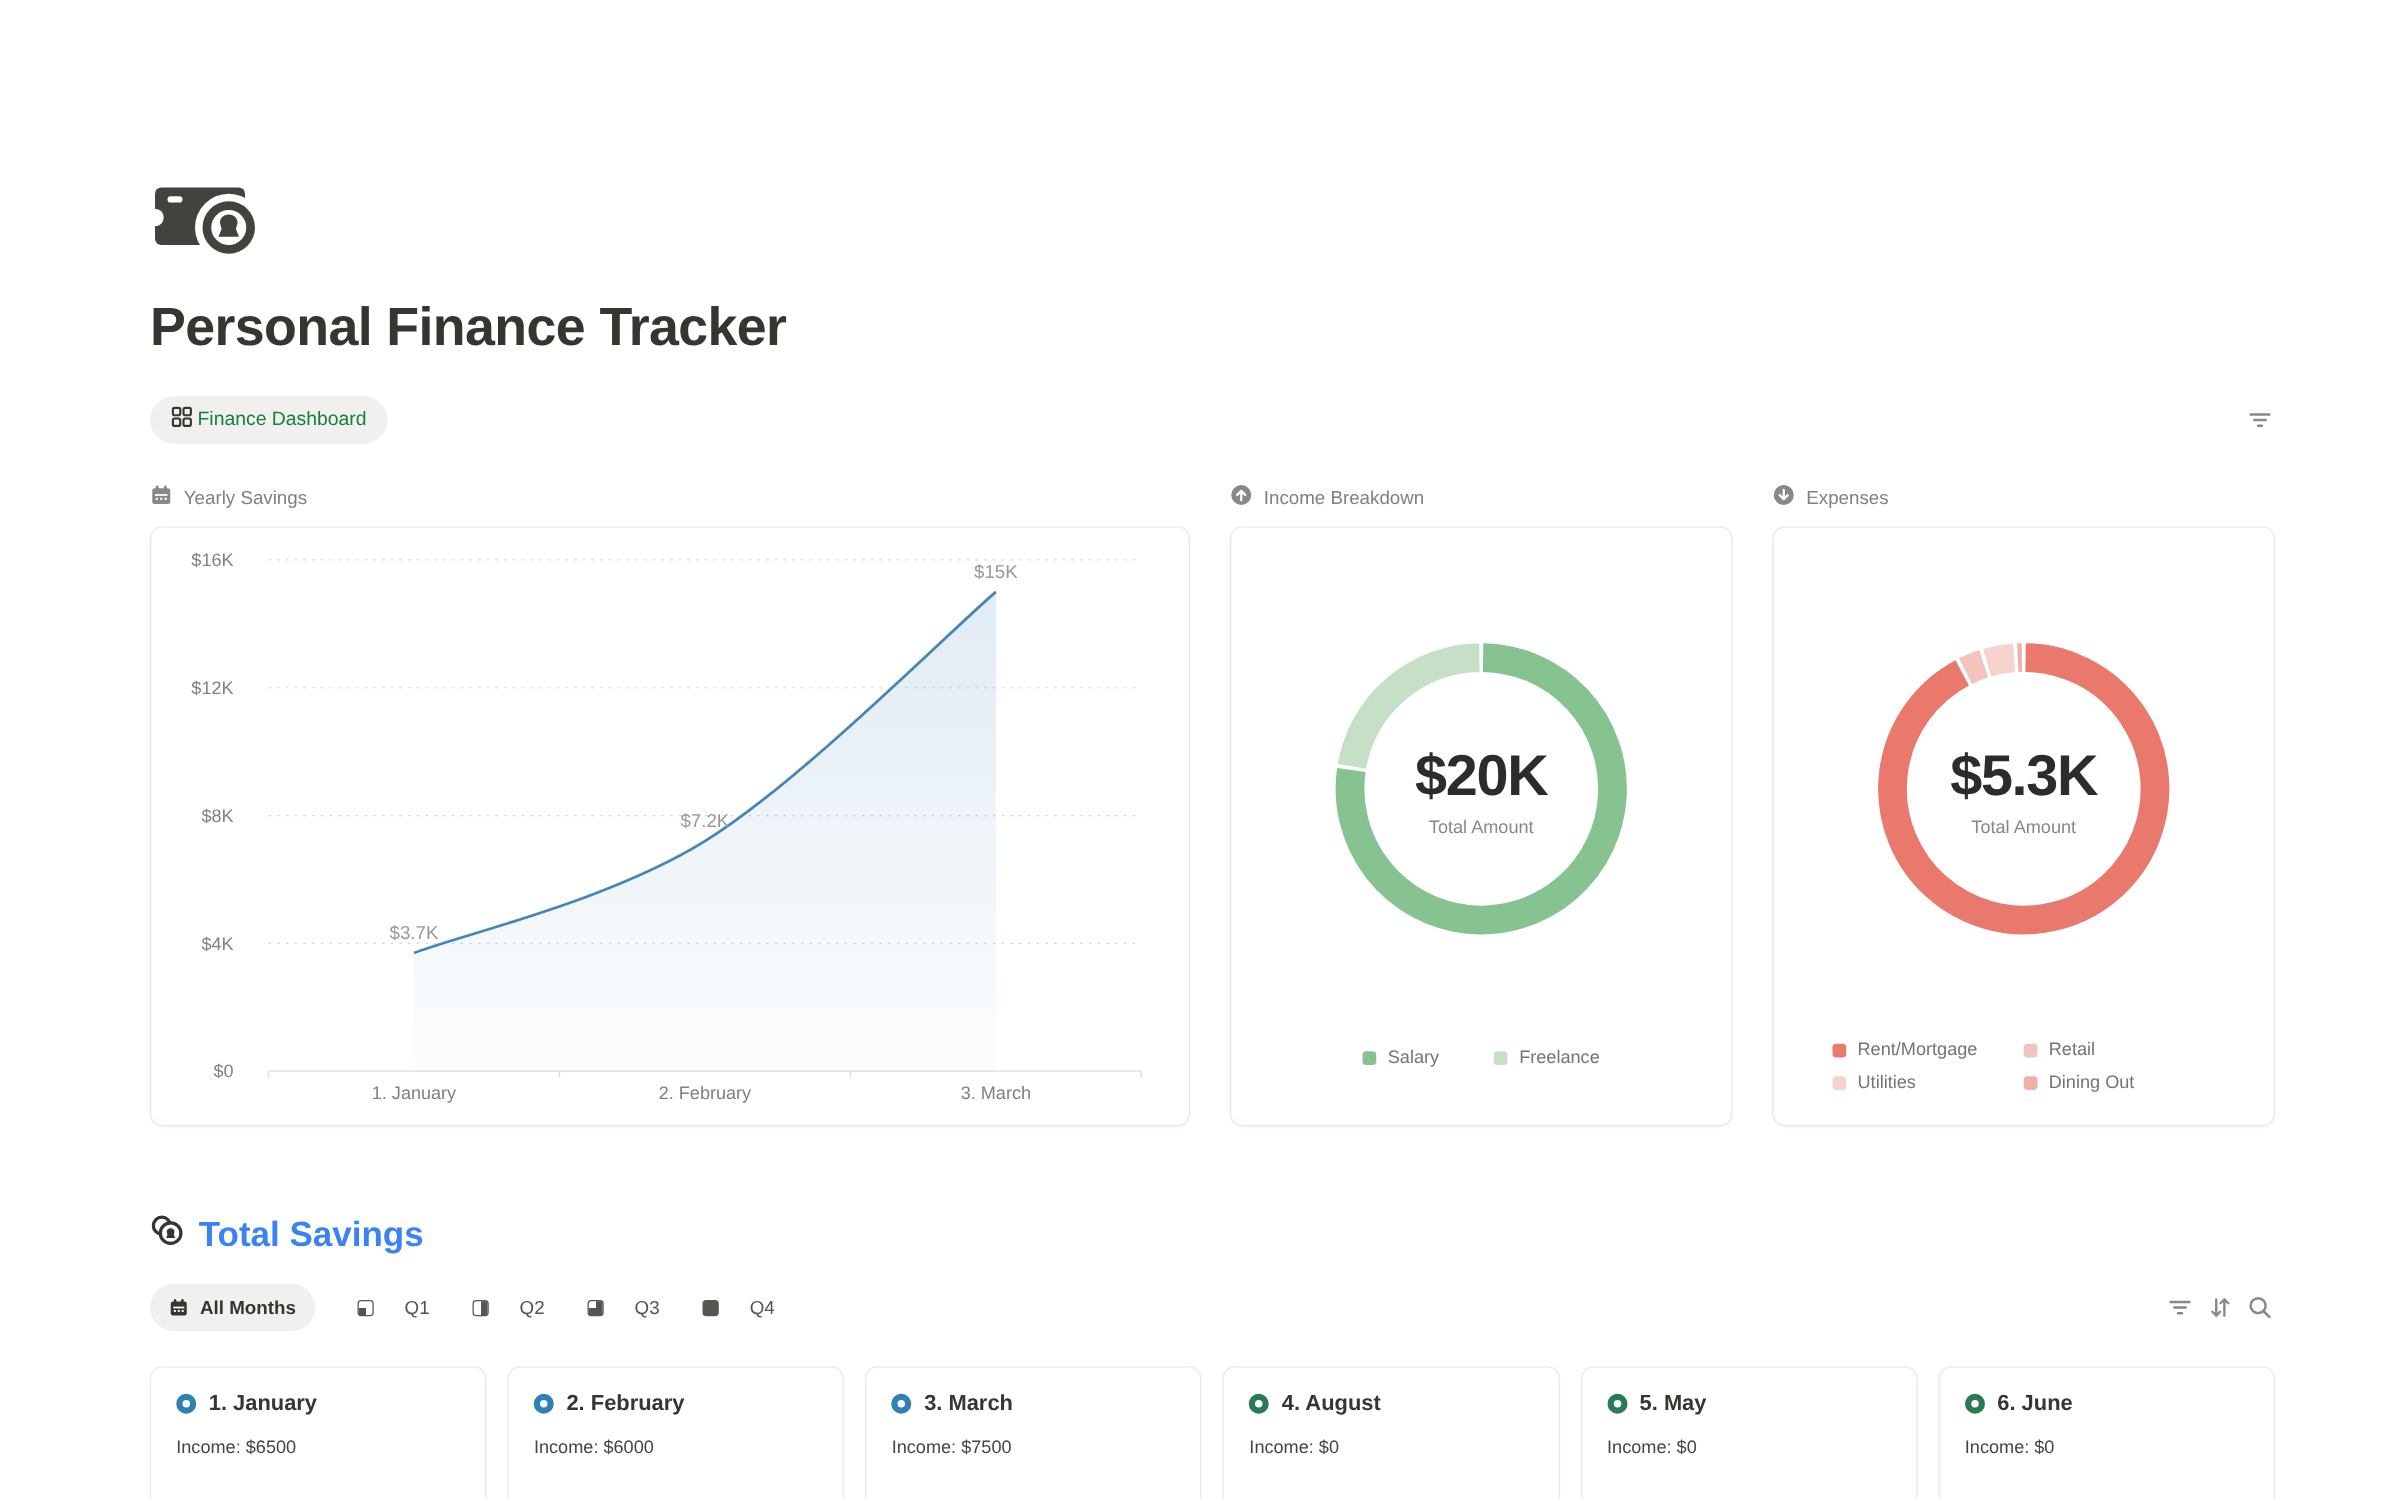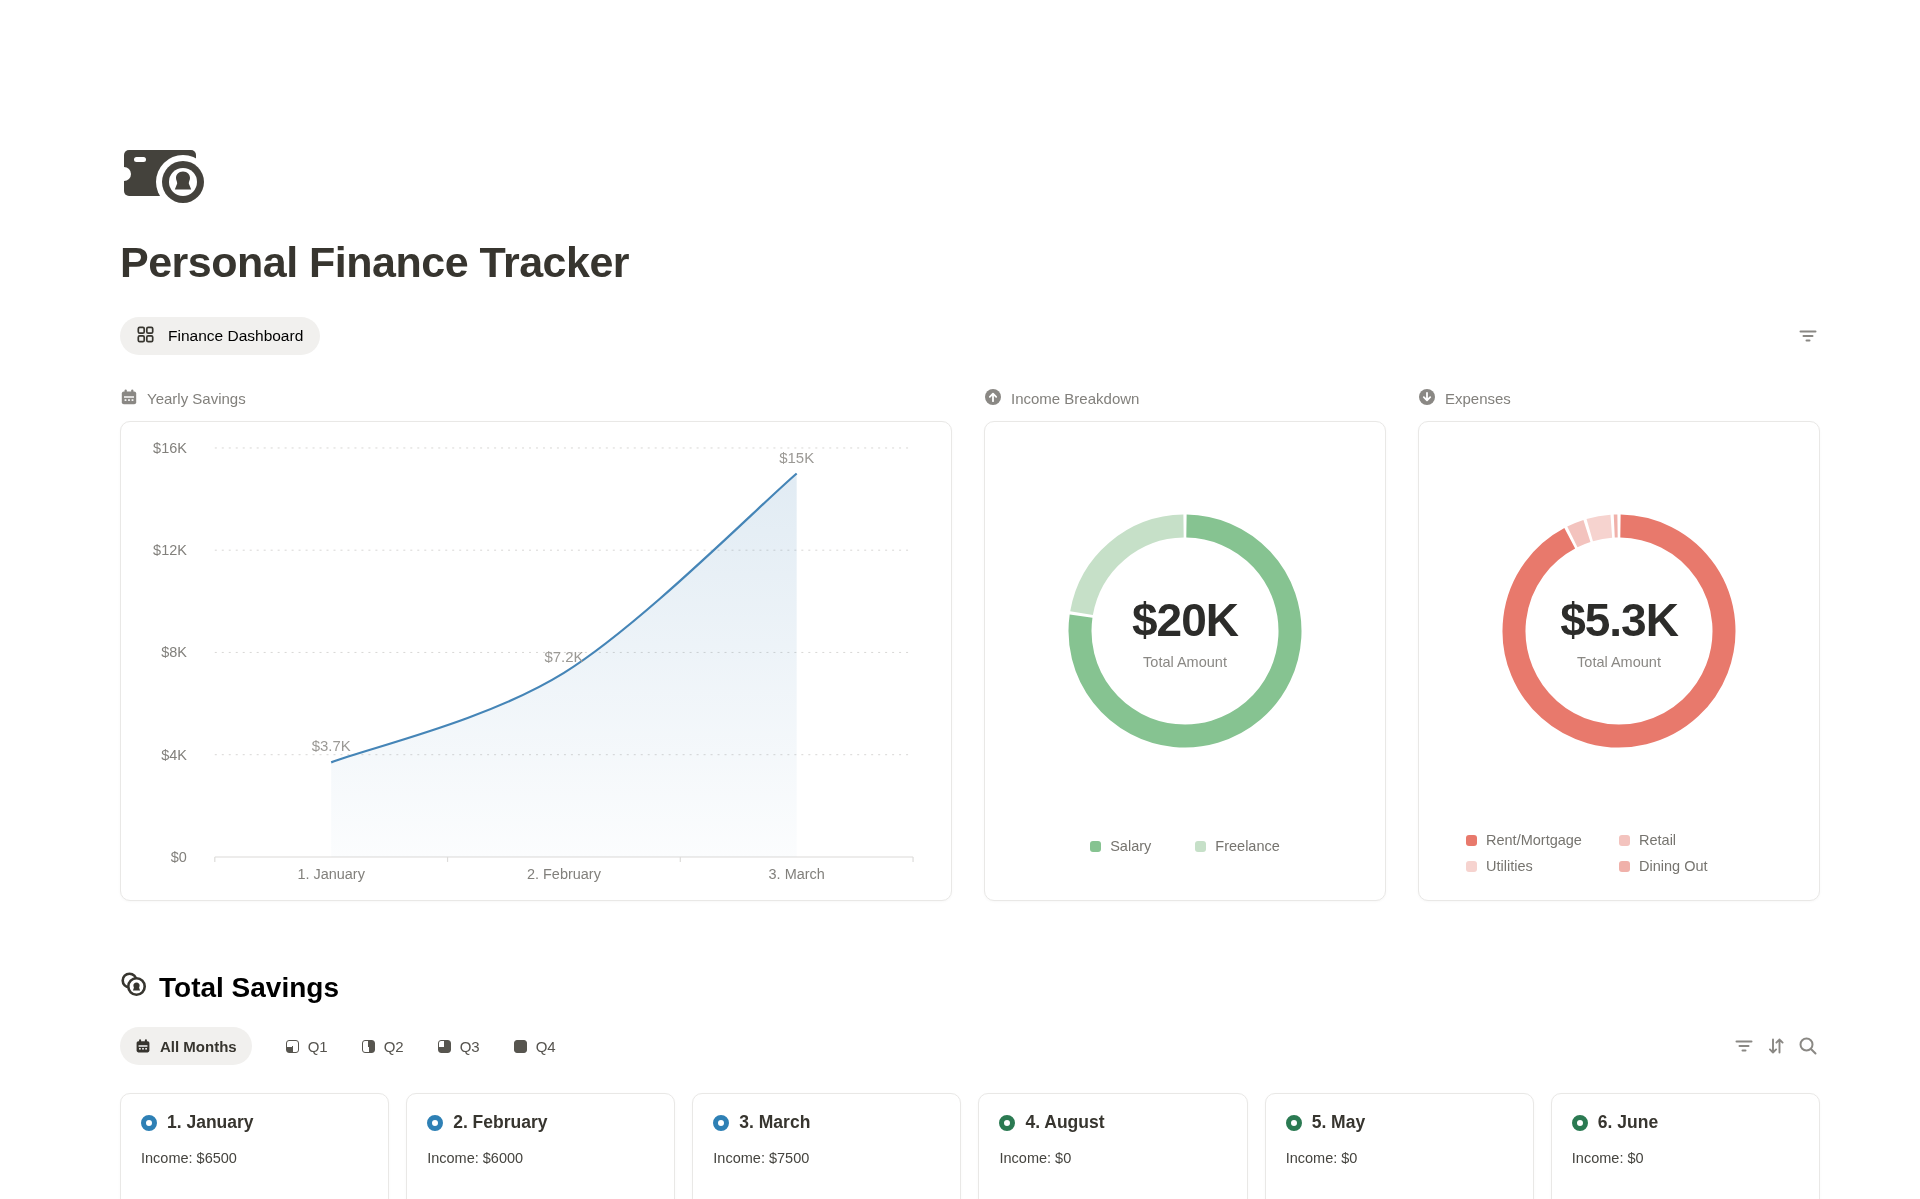--- a/index.html
+++ b/index.html
@@ -9,22 +9,22 @@
     font-family:"Liberation Sans", sans-serif; color:#37352f;
   }
   .page { width:1700px; margin-left:120px; }
 
   
   .page-icon { margin-top:140px; width:100px; height:70px; cursor:pointer; }
   .page-title { margin-top:28px; font-size:43px; font-weight:700; letter-spacing:-0.5px; color:#37352f; }
 
   .tab-row { margin-top:30px; display:flex; align-items:center; }
   .view-pill {
-    display:inline-flex; align-items:center; gap:14px; height:38px; padding:16px 17px;
-    background:#f1f0ee; border-radius:19px; font-size:15.5px; color:#000000; cursor:pointer;
+    display:inline-flex; align-items:center; gap:4px; height:38px; padding:16px 17px;
+    background:#f1f0ee; border-radius:19px; font-size:15.5px; color:#15803d; cursor:pointer;
   }
   .spacer { flex:1; }
   .toolbar-icon { width:24px; height:24px; display:inline-flex; align-items:center; justify-content:center; cursor:pointer; }
 
   
   .dash-grid { margin-top:32px; display:grid; grid-template-columns:832px 402px 402px; column-gap:32px; }
   .sec-label { display:flex; align-items:center; gap:9px; font-size:15px; color:#82807c; height:22px; cursor:pointer; }
   .card {
     margin-top:12px; background:#fff; border:1px solid #e9e8e6; border-radius:10px;
     height:480px; box-shadow:0 1px 3px rgba(15,15,15,0.03);
@@ -41,28 +41,28 @@
   }
   .donut-value { font-size:46px; font-weight:700; color:#2c2c2a; letter-spacing:-1px; }
   .donut-sub { font-size:14.5px; color:#8a8884; }
 
   .legend-row { margin-top:84px; display:flex; justify-content:center; gap:44px; }
   .legend-grid { margin-top:78px; display:grid; grid-template-columns:153px 153px; row-gap:10px; justify-content:center; }
   .legend-item { display:flex; align-items:center; gap:9px; font-size:14.5px; color:#76746f; }
   .legend-swatch { width:11px; height:11px; border-radius:3px; flex:0 0 auto; }
 
   
-  .ts-heading { margin-top:70px; display:flex; align-items:center; gap:12px; font-size:28px; font-weight:700; color:#000000; }
+  .ts-heading { margin-top:70px; display:flex; align-items:center; gap:12px; font-size:28px; font-weight:700; color:#3b82f6; }
   .filter-row { margin-top:22px; display:flex; align-items:center; }
   .filters { display:flex; align-items:center; gap:34px; }
   .months-pill {
     display:inline-flex; align-items:center; gap:9px; height:38px; padding:0 15px;
     background:#f1f0ee; border-radius:19px; font-size:15px; font-weight:600; color:#37352f; cursor:pointer;
   }
-  .q-tab { display:inline-flex; align-items:center; gap:9px; font-size:15px; color:#55534e; cursor:pointer; }
+  .q-tab { display:inline-flex; align-items:center; gap:25px; font-size:15px; color:#55534e; cursor:pointer; }
   .q-icon { width:13px; height:13px; border:1.6px solid #57554f; border-radius:3px; }
   .toolbar-icons { display:flex; align-items:center; gap:8px; }
 
   
   .cards-row { margin-top:28px; display:grid; grid-template-columns:repeat(6,1fr); gap:17px; }
   .month-card {
     background:#fff; border:1px solid #e9e8e6; border-radius:10px; height:150px;
     padding:18px 20px; box-shadow:0 1px 3px rgba(15,15,15,0.03); cursor:pointer;
   }
   .month-title-row { display:flex; align-items:center; gap:10px; }

